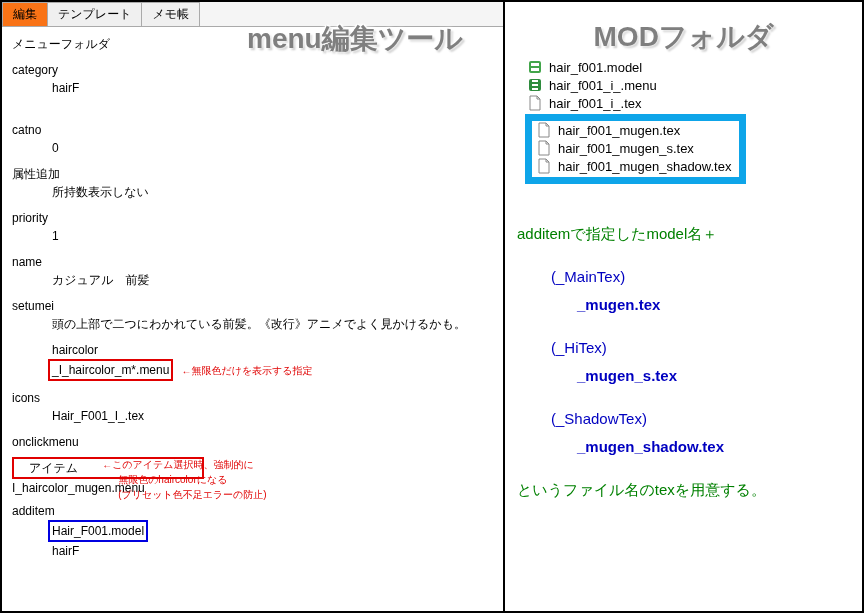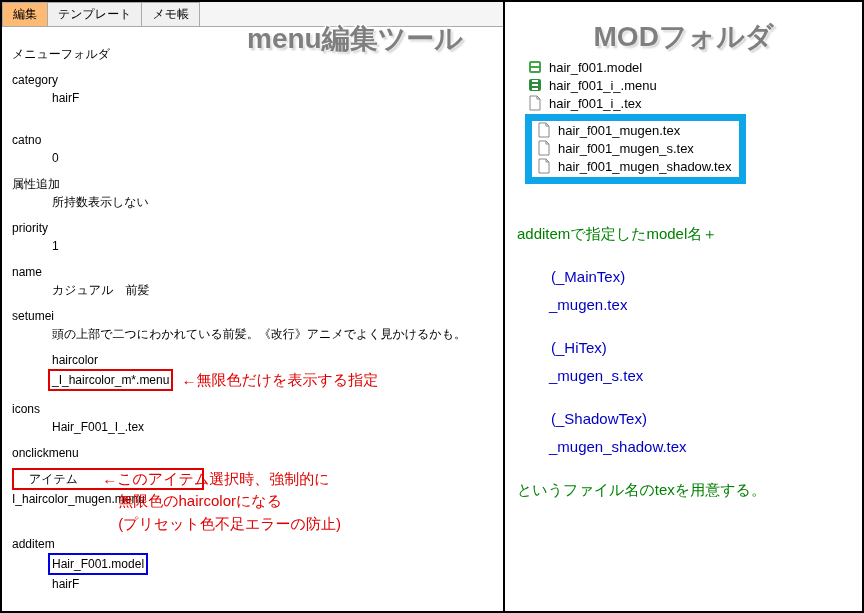--- a/index.html
+++ b/index.html
@@ -35,21 +35,21 @@
   }
   .tab {
     padding: 3px 10px;
     border: 1px solid #aaa;
     border-bottom: none;
     background: #f0f0f0;
     margin-right: -1px;
     font-size: 12px;
   }
   .tab.active {
-    background: #fdba74;
+    background: #f97316;
   }
   .content {
     padding: 8px 10px 8px 10px;
     font-size: 12px;
     line-height: 1.5;
     position: relative;
   }
   .big-title {
     position: absolute;
     top: 18px;
@@ -61,26 +61,26 @@
     white-space: nowrap;
   }
   .big-title.left { right: 40px; }
   .big-title.right { left: 50%; transform: translateX(-50%); top: 16px; }
   .kv .key {
     margin-left: 0;
   }
   .kv .val {
     margin-left: 40px;
   }
-  .kv { margin-bottom: 4px; margin-top: 10px; }
+  .kv { margin-bottom: 4px; }
   .red-box { border: 2px solid #e00000; }
   .blue-box { border: 2px solid #0000e0; }
   .annot-red {
     color: #e00000;
-    font-size: 15px;
+    font-size: 10px;
   }
   .file-list {
     margin-top: 46px;
     margin-left: 8px;
   }
   .file-item {
     display: flex;
     align-items: center;
     gap: 6px;
     padding: 1px 2px;
@@ -88,21 +88,21 @@
   }
   .file-item svg { flex: 0 0 16px; }
   .explain {
     margin-top: 36px;
     font-size: 15px;
     line-height: 1.9;
   }
   .explain .green { color: #008000; }
   .explain .blue { color: #0000c0; }
   .explain .indent1 { margin-left: 34px; }
-  .explain .indent2 { margin-left: 32px; }
+  .explain .indent2 { margin-left: 60px; font-weight: bold; }
   .inline-box {
     display: inline-block;
     padding: 0 2px;
     margin-left: 36px;
   }
   .item-box {
     border: 2px solid #e00000;
     display: inline-block;
     padding-right: 120px;
     padding-left: 11px;

